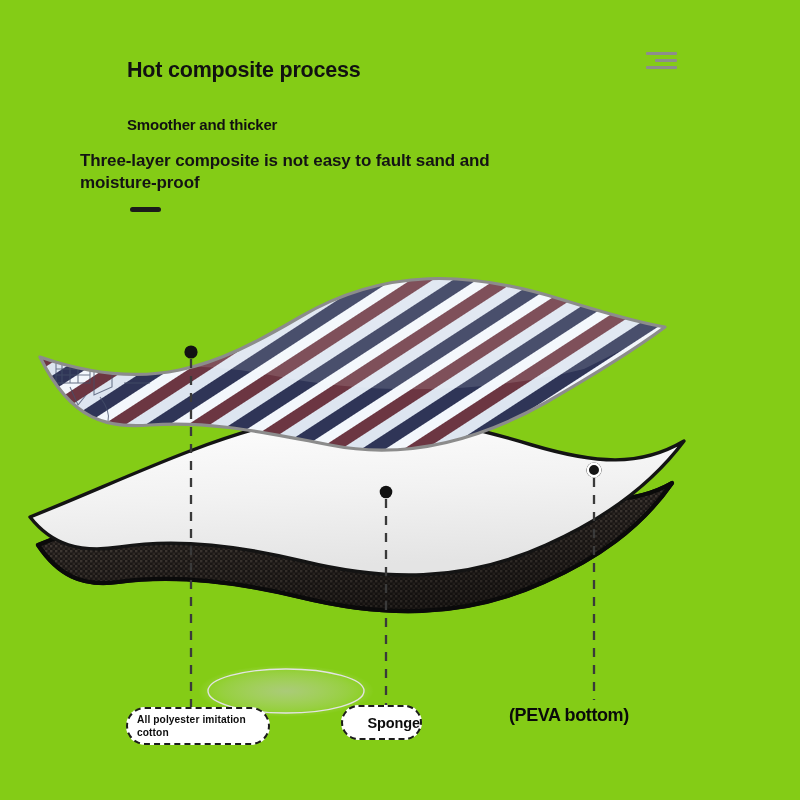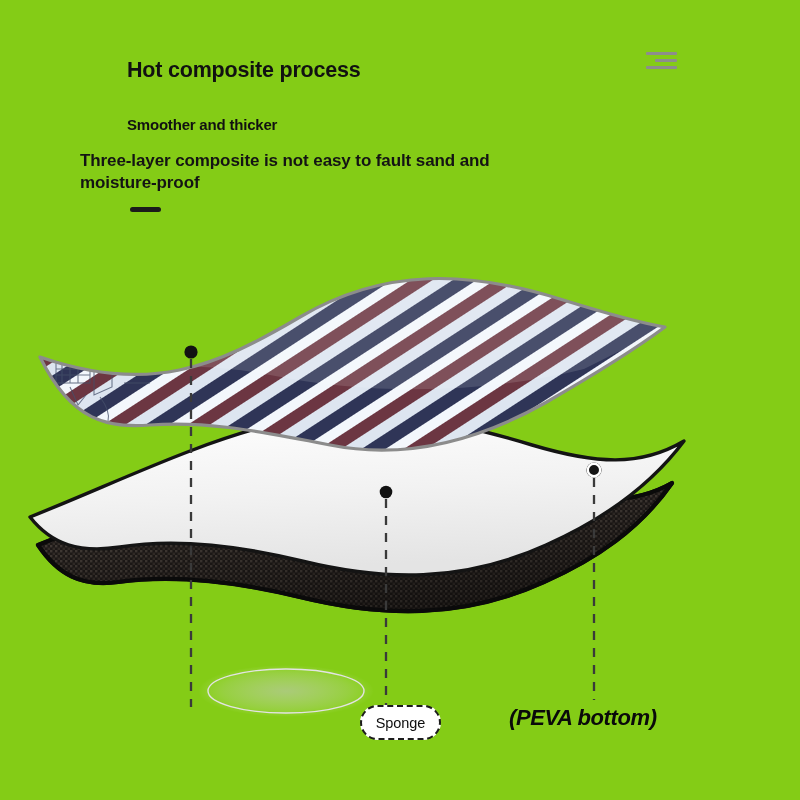--- a/index.html
+++ b/index.html
@@ -112,38 +112,38 @@
     height: 38px;
     padding: 0 9px;
     font-size: 10.2px;
     font-weight: 700;
     line-height: 1.3;
     letter-spacing: 0.1px;
     justify-content: flex-start;
     text-align: left;
   }
   .callout-sponge {
-    left: 360px;
+    left: 341px;
     top: 705px;
     width: 81px;
     height: 35px;
     font-size: 14.5px;
-    font-weight: 400;
+    font-weight: 700;
     letter-spacing: -0.1px;
+    justify-content: flex-end;
   }
   .label-peva {
     position: absolute;
     left: 509px;
     top: 705px;
-    font-size: 22px;
+    font-size: 18px;
     font-weight: 700;
     letter-spacing: -0.4px;
     color: #0a0a0a;
     white-space: nowrap;
-    font-style: italic;
   }
 </style>
 </head>
 <body>
 
 <div id="page">
 
   <div class="title-main">Hot composite process</div>
 
   <div class="title-sub">Smoother and thicker</div>
@@ -270,20 +270,23 @@
       </g>
 
       <g stroke="#3a3a3a" stroke-width="2.3" stroke-dasharray="9 8" fill="none">
         <line x1="191" y1="114" x2="191" y2="462"></line>
         <line x1="386" y1="254" x2="386" y2="460"></line>
         <line x1="594" y1="233" x2="594" y2="455"></line>
       </g>
     </svg>
   </div>
 
+  <div class="callout callout-cotton">
+    <span>All polyester imitation cotton</span>
+  </div>
 
   <div class="callout callout-sponge">
     <span>Sponge</span>
   </div>
 
   <div class="label-peva">(PEVA bottom)</div>
 
 </div>
 
 </body></html>

